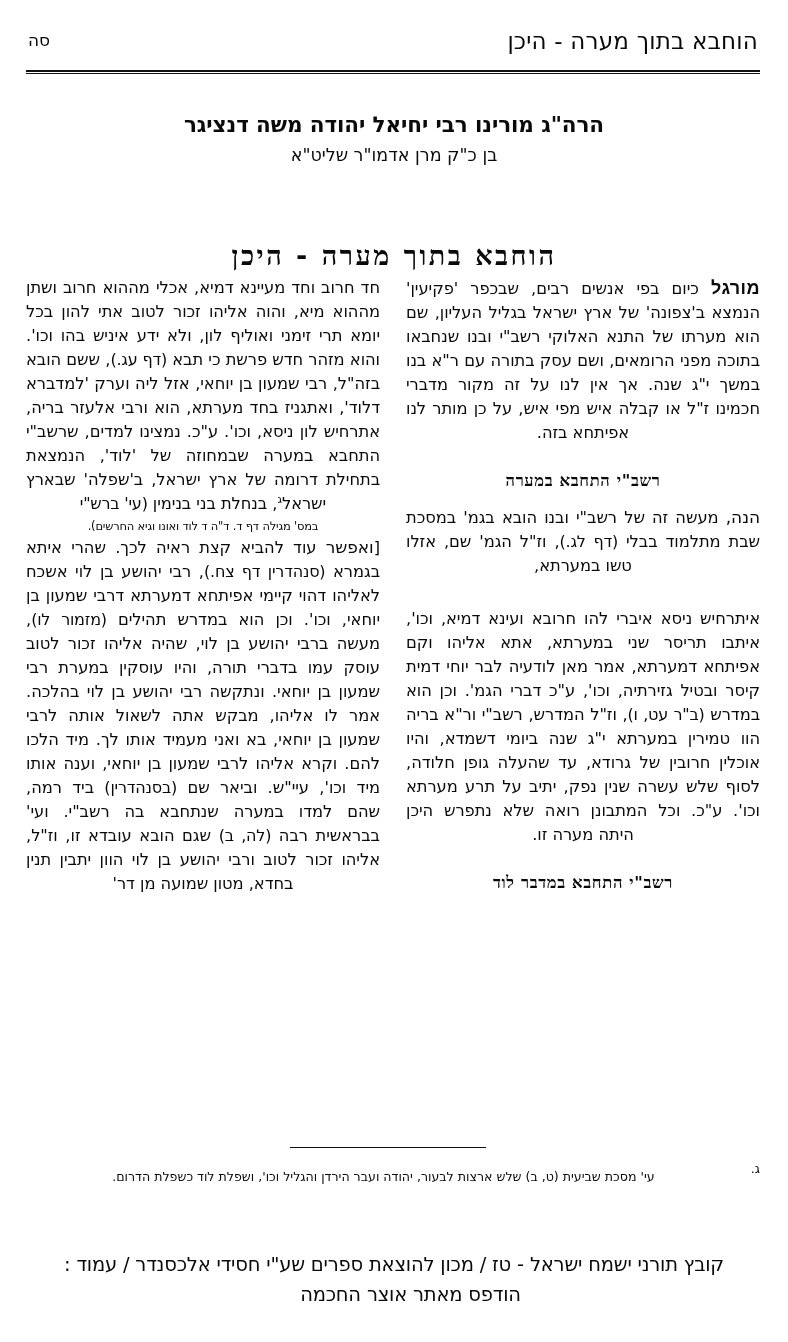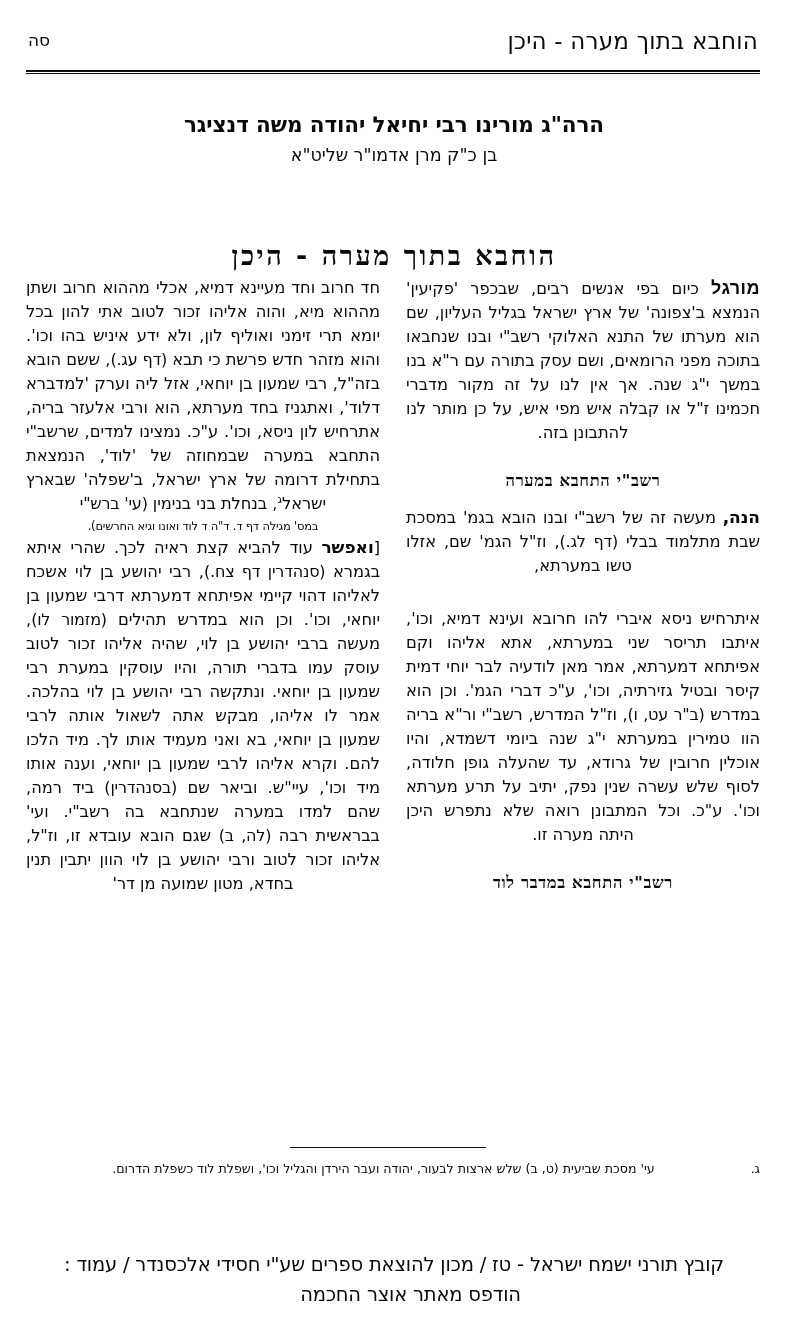--- a/index.html
+++ b/index.html
@@ -124,21 +124,21 @@
   }
   p.body + p.body { margin-top: 29px; }
 
   .lead {
     font-family: Liberation Sans, sans-serif;
     font-weight: 700;
     font-size: 18px;
     letter-spacing: 0.5px;
   }
   .lead-sans {
-    font-weight: 700;
+    font-weight: 400;
     font-size: 17px;
   }
   .src {
     font-size: 16px;
     letter-spacing: -0.2px;
   }
   sup.fn {
     font-size: 11px;
     vertical-align: super;
     line-height: 0;
@@ -182,21 +182,21 @@
   .footnote {
     display: flex;
     gap: 10px;
     font-size: 12.6px;
     line-height: 21px;
     direction: rtl;
     text-align: justify;
     text-align-last: center;
   }
   .footnote .fn-num { flex: 0 0 auto; }
-  .footnote .fn-text { flex: 1 1 auto; }
+  .footnote .fn-text { flex: 1 1 auto; margin-top: 8px; }
 
   
   .footer {
     position: absolute;
     top: 1238px;
     right: 0;
     left: 0;
     direction: rtl;
     text-align: center;
   }
@@ -229,21 +229,21 @@
     <p class="author">הרה"ג מורינו רבי יחיאל יהודה משה דנציגר</p>
     <p class="author-sub">בן כ"ק מרן אדמו"ר שליט"א</p>
   </div>
 
   <h1 class="article-title">הוחבא בתוך מערה - היכן</h1>
 
   <div class="columns">
 
     <div class="col">
 
-      <p class="body"><span class="lead">מורגל</span><span> כיום בפי אנשים רבים, שבכפר 'פקיעין' הנמצא ב'צפונה' של ארץ ישראל בגליל העליון, שם הוא מערתו של התנא האלוקי רשב"י ובנו שנחבאו בתוכה מפני הרומאים, ושם עסק בתורה עם ר"א בנו במשך י"ג שנה. אך אין לנו על זה מקור מדברי חכמינו ז"ל או קבלה איש מפי איש, על כן מותר לנו להתבונן בזה.</span></p>
+      <p class="body"><span class="lead">מורגל</span><span> כיום בפי אנשים רבים, שבכפר 'פקיעין' הנמצא ב'צפונה' של ארץ ישראל בגליל העליון, שם הוא מערתו של התנא האלוקי רשב"י ובנו שנחבאו בתוכה מפני הרומאים, ושם עסק בתורה עם ר"א בנו במשך י"ג שנה. אך אין לנו על זה מקור מדברי חכמינו ז"ל או קבלה איש מפי איש, על כן מותר לנו אפיתחא בזה.</span></p>
 
       <h2 class="section-head">רשב"י התחבא במערה</h2>
 
       <p class="body"><span class="lead-sans">הנה,</span><span> מעשה זה של רשב"י ובנו הובא בגמ' במסכת שבת מתלמוד בבלי </span><span class="src">(דף לג.)</span><span>, וז"ל הגמ' שם, אזלו טשו במערתא,</span></p>
 
       <p class="body"><span>איתרחיש ניסא איברי להו חרובא ועינא דמיא, וכו', איתבו תריסר שני במערתא, אתא אליהו וקם אפיתחא דמערתא, אמר מאן לודעיה לבר יוחי דמית קיסר ובטיל גזירתיה, וכו', ע"כ דברי הגמ'. וכן הוא במדרש </span><span class="src">(ב"ר עט, ו)</span><span>, וז"ל המדרש, רשב"י ור"א בריה הוו טמירין במערתא י"ג שנה ביומי דשמדא, והיו אוכלין חרובין של גרודא, עד שהעלה גופן חלודה, לסוף שלש עשרה שנין נפק, יתיב על תרע מערתא וכו'. ע"כ. וכל המתבונן רואה שלא נתפרש היכן היתה מערה זו.</span></p>
 
       <h2 class="section-head">רשב"י התחבא במדבר לוד</h2>
 
 

